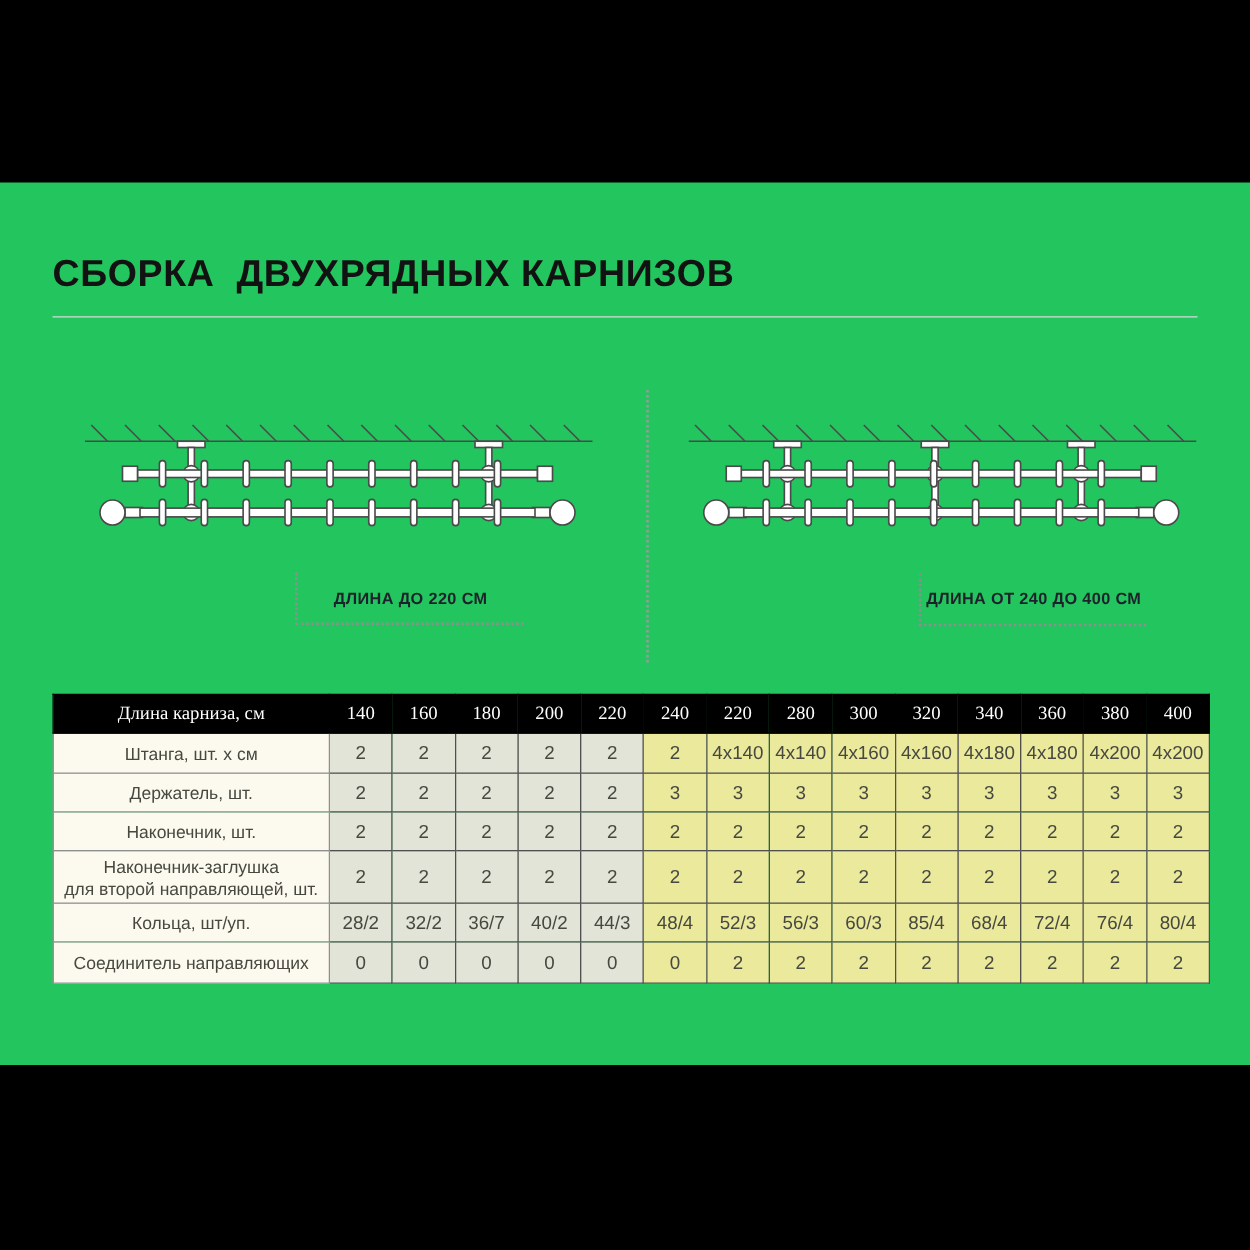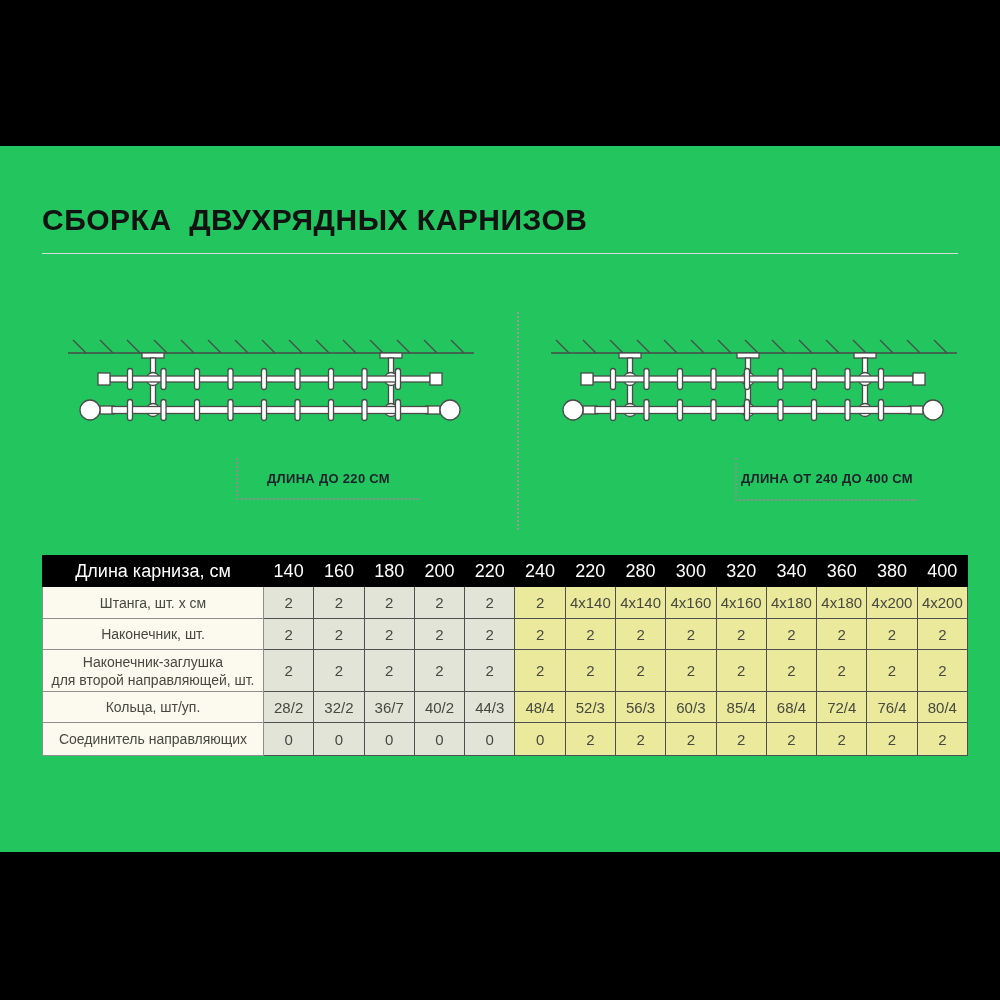--- a/index.html
+++ b/index.html
@@ -39,21 +39,21 @@
     position:absolute;left:42px;top:555px;width:926px;
     border-collapse:collapse;table-layout:fixed;
   }
   .spec-table th,.spec-table td{
     padding:0;text-align:center;vertical-align:middle;
     font-size:15px;color:var(--cell-text,#474941);
     border:1px solid var(--cell-border,#4f4f4f);
   }
   .spec-table thead th{
     background:var(--header-bg,#000);color:var(--header-text,#fff);
-    border-color:var(--header-bg,#000);font-weight:500;font-size:18px;height:30px;
+    border-color:var(--header-bg,#000);font-weight:500;font-size:15px;height:30px;font-family:Liberation Serif, serif;
   }
   .spec-table th.corner{width:220px;}
   .spec-table td.label{
     background:var(--label-cell-bg,#fcfaee);white-space:pre-line;
     font-size:14px;line-height:18px;border-color:#8f8f8f;
   }
   .spec-table td.g1{background:var(--short-group-bg,#e1e4d7);}
   .spec-table td.g2{background:var(--long-group-bg,#ebe99c);}
 </style>
 </head>
@@ -221,20 +221,37 @@
           <td class="g2">4x140</td>
           <td class="g2">4x140</td>
           <td class="g2">4x160</td>
           <td class="g2">4x160</td>
           <td class="g2">4x180</td>
           <td class="g2">4x180</td>
           <td class="g2">4x200</td>
           <td class="g2">4x200</td>
         </tr>
         <tr style="height: 31px;">
+          <td class="label">Держатель, шт.</td>
+          <td class="g1">2</td>
+          <td class="g1">2</td>
+          <td class="g1">2</td>
+          <td class="g1">2</td>
+          <td class="g1">2</td>
+          <td class="g2">3</td>
+          <td class="g2">3</td>
+          <td class="g2">3</td>
+          <td class="g2">3</td>
+          <td class="g2">3</td>
+          <td class="g2">3</td>
+          <td class="g2">3</td>
+          <td class="g2">3</td>
+          <td class="g2">3</td>
+        </tr>
+        <tr style="height: 31px;">
           <td class="label">Наконечник, шт.</td>
           <td class="g1">2</td>
           <td class="g1">2</td>
           <td class="g1">2</td>
           <td class="g1">2</td>
           <td class="g1">2</td>
           <td class="g2">2</td>
           <td class="g2">2</td>
           <td class="g2">2</td>
           <td class="g2">2</td>

